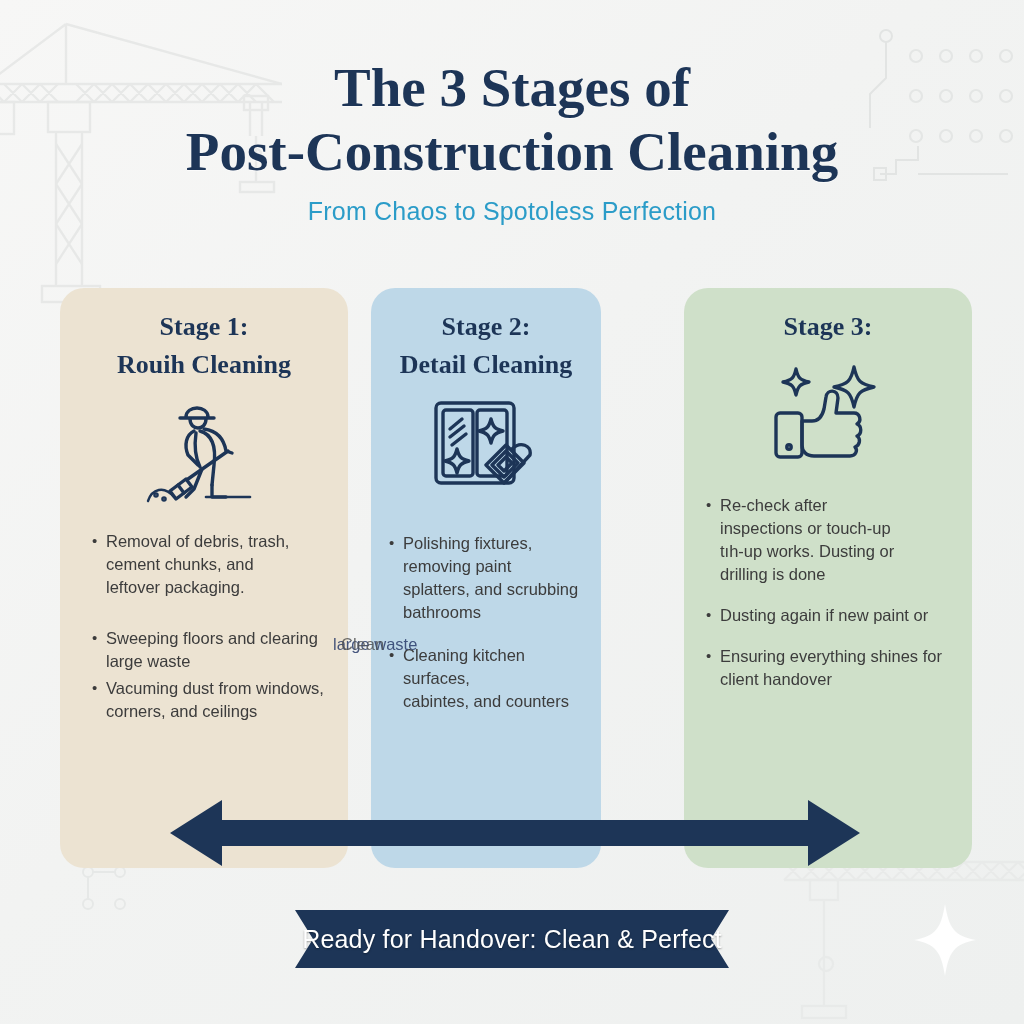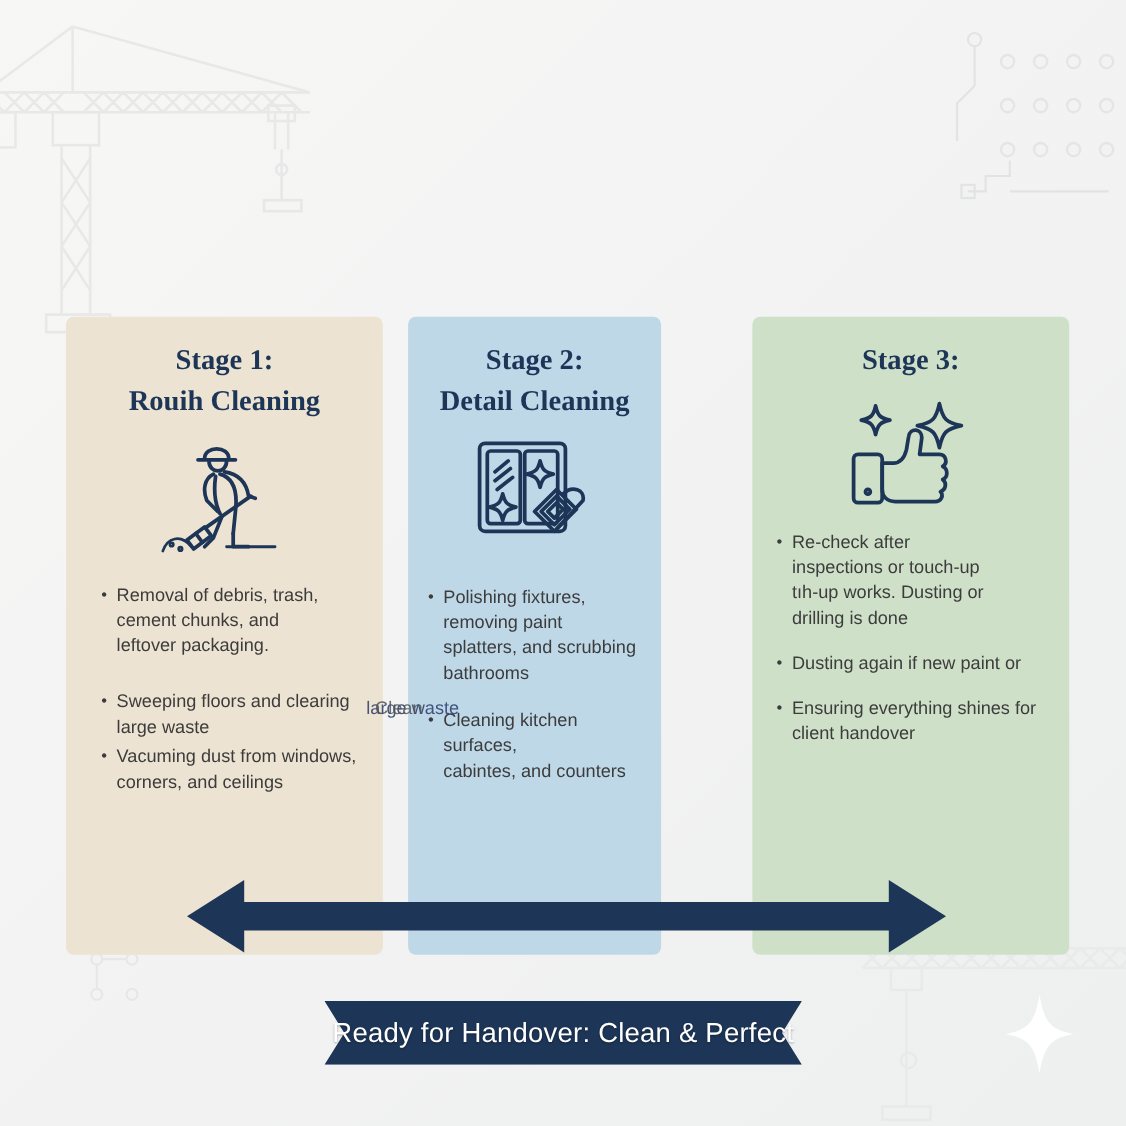--- a/index.html
+++ b/index.html
@@ -66,21 +66,21 @@
     position: absolute;
     top: 288px;
     left: 60px;
     width: 904px;
     height: 580px;
   }
   .card {
     position: absolute;
     top: 0;
     height: 580px;
-    border-radius: 7px;
+    border-radius: 24px;
     box-sizing: border-box;
     overflow: hidden;
   }
   .card.c0 { left: 0px;   width: 288px; background: #ece3d2; }
   .card.c1 { left: 311px; width: 230px; background: #bed8e8; }
   .card.c2 { left: 624px; width: 288px; background: #cfe0c9; }
 
   .card-head {
     margin-top: 20px;
     text-align: center;
@@ -120,21 +120,21 @@
     top: -1px;
     color: #3c3c3c;
     font-size: 15px;
   }
   
   .card.c0 .bullets { padding-left: 32px; margin-top: 22px; }
   .card.c0 .bullets li { margin-bottom: 28px; }
   .card.c0 .bullets li:nth-child(2) { margin-bottom: 4px; }
   .card.c1 .bullets { padding-left: 18px; margin-top: 24px; }
   .card.c1 .bullets li { margin-bottom: 20px; }
-  .card.c2 .bullets { padding-left: 22px; margin-top: 12px; }
+  .card.c2 .bullets { padding-left: 22px; margin-top: 24px; }
   .card.c2 .bullets li { margin-bottom: 18px; }
 
   
   .overflow-artifact {
     position: absolute;
     left: 333px;
     top: 633px;
     font-size: 16.5px;
     line-height: 23px;
     color: #2a3c6b;
@@ -261,20 +261,25 @@
       <circle cx="12" cy="44" r="5"></circle>
         <circle cx="44" cy="44" r="5"></circle>
       <path d="M12 17 L12 39 M17 12 L39 12"></path>
     </g>
   </svg>
 
   <svg class="wm wm-sparkle-br" width="70" height="80" viewBox="0 0 70 80">
     <path d="M35 4 C39 28 44 36 66 40 C44 44 39 52 35 76 C31 52 26 44 4 40 C26 36 31 28 35 4 Z" fill="#ffffff" opacity="0.95"></path>
   </svg>
 
+  <div class="header">
+    <div class="title-line">The 3 Stages of</div>
+    <div class="title-line l2">Post-Construction Cleaning</div>
+    <div class="subtitle">From Chaos to Spotoless Perfection</div>
+  </div>
 
   <div class="cards">
 
     <div class="card c0">
       <div class="card-head">
         <div>Stage 1:</div>
         <div>Rouih Cleaning</div>
       </div>
       <div class="card-icon">
         <svg width="124" height="112" viewBox="0 0 124 112">

